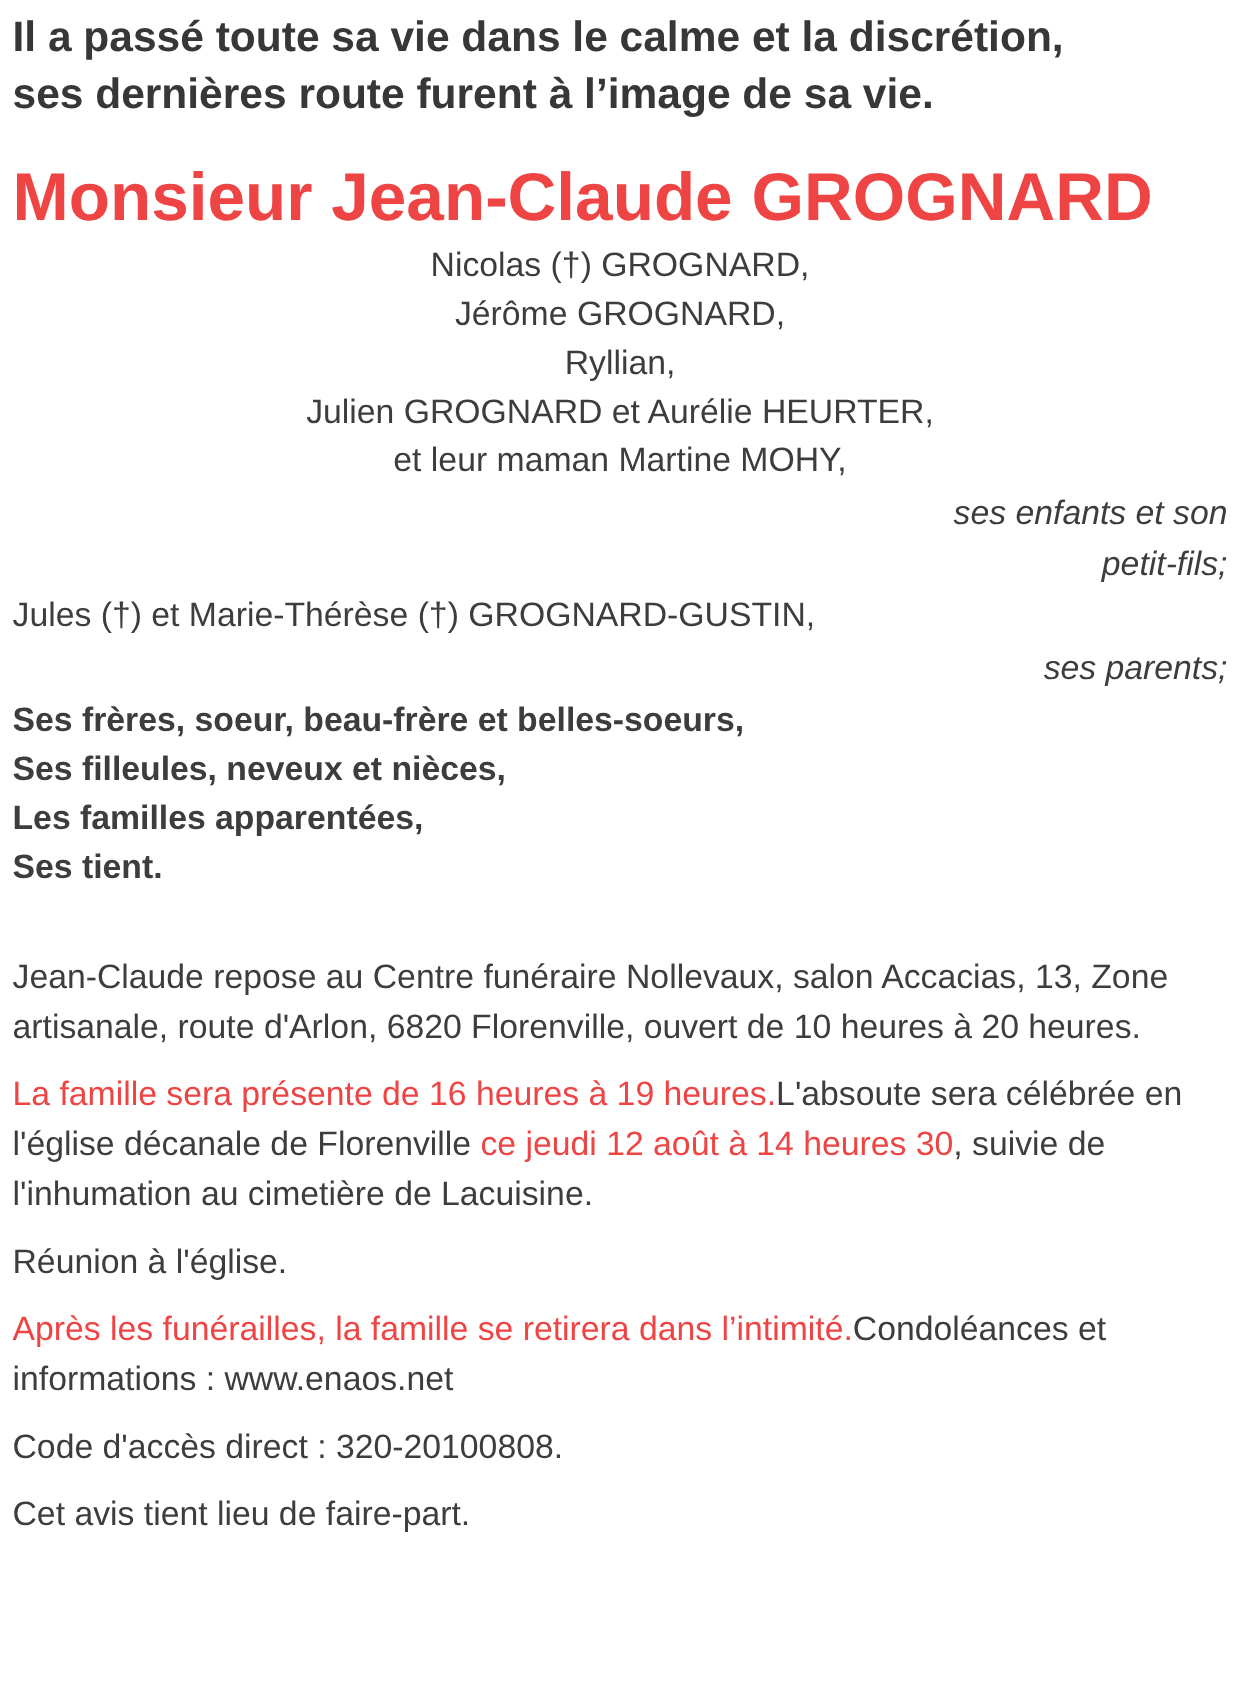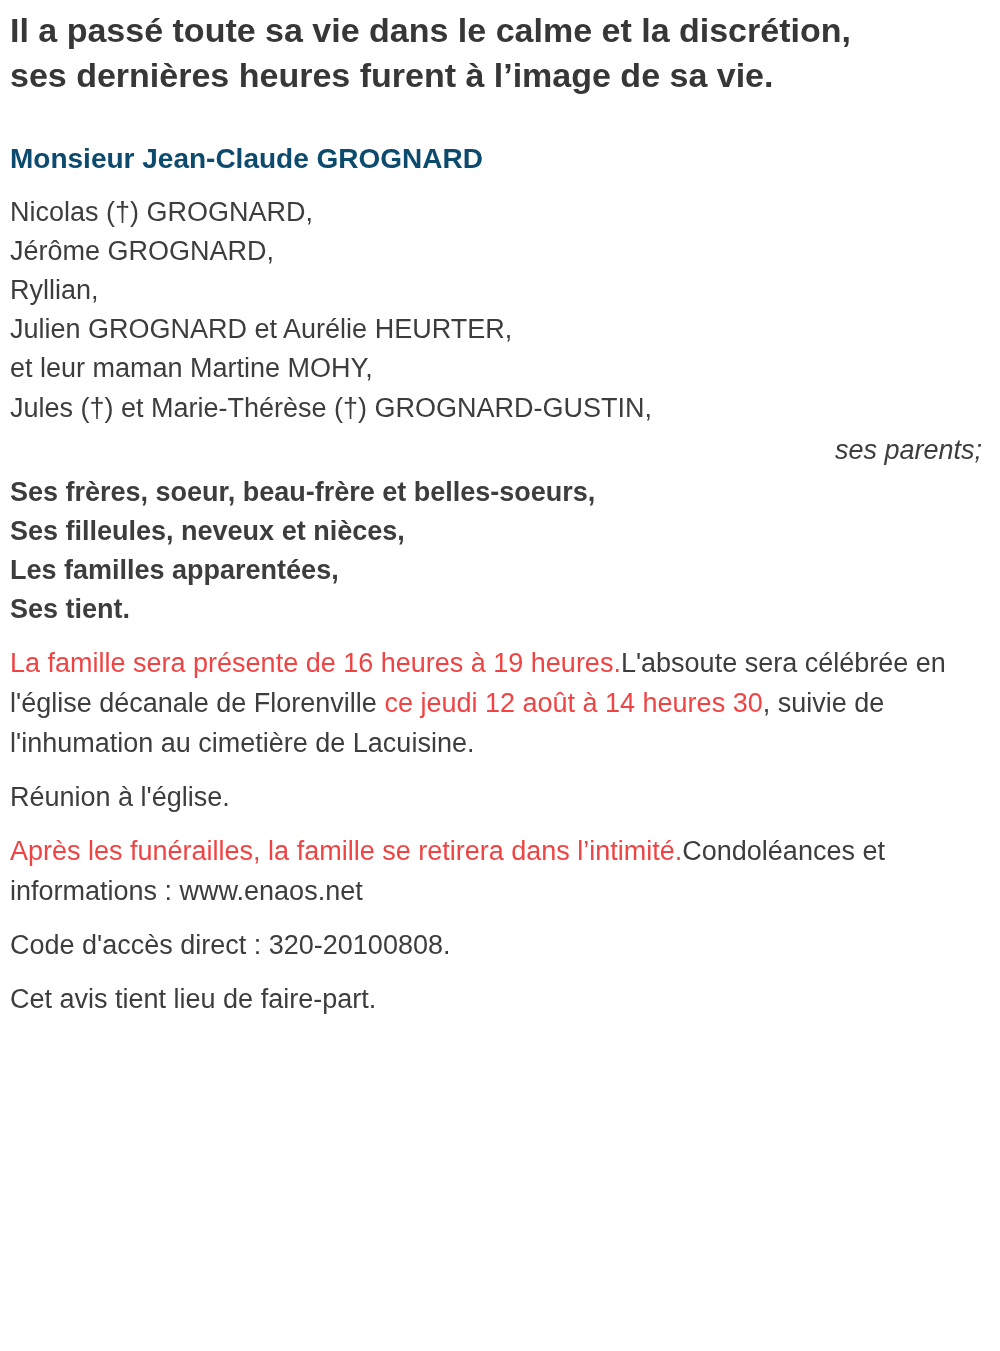--- a/index.html
+++ b/index.html
@@ -20,30 +20,30 @@
   }
   .intro {
     margin: 0;
     font-weight: bold;
     color: #373737;
     font-size: 34px;
     line-height: 45px;
   }
   .title {
     margin: 36px 0 0 0;
-    font-size: 28px;
+    font-size: 54px;
     line-height: 49px;
     font-weight: bold;
-    color: #0c4a6e;
+    color: #ef4444;
   }
   p { margin: 0; }
   .para { margin-top: 14px; }
   .first-para { margin-top: 42px; }
   .tight { margin-top: 12px; }
-  .family-block { margin-top: 10px; }
+  .family-block { margin-top: 10px; text-align: center; }
   .family-block div { line-height: 39px; }
   .relation {
     text-align: right;
     font-style: italic;
     line-height: 41px;
     margin-top: 2px;
   }
   .relation-inner {
     display: inline-block;
     max-width: 250px;
@@ -53,49 +53,53 @@
   b, .bold { font-weight: normal; color: #ef4444; }
   .others-block div { line-height: 39px; }
 </style>
 </head>
 <body>
 
 <div class="page">
 
   <p class="intro">
     <span>Il a passé toute sa vie dans le calme et la discrétion,</span><br>
-    <span>ses dernières heures furent à l’image de sa vie.</span>
+    <span>ses dernières route furent à l’image de sa vie.</span>
   </p>
 
   <h1 class="title">Monsieur Jean-Claude GROGNARD</h1>
 
 
 
   <div class="family-block">
     <div>Nicolas (†) GROGNARD,</div>
     <div>Jérôme GROGNARD,</div>
     <div>Ryllian,</div>
     <div>Julien GROGNARD et Aurélie HEURTER,</div>
     <div>et leur maman Martine MOHY,</div>
   </div>
 
+  <div class="relation">
+    <span class="relation-inner">ses enfants et son petit-fils;</span>
+  </div>
 
   <p>Jules (†) et Marie-Thérèse (†) GROGNARD-GUSTIN,</p>
 
   <div class="relation">
     <span class="relation-inner">ses parents;</span>
   </div>
 
   <div class="others-block" style="margin-top:2px;font-weight:bold;">
     <div>Ses frères, soeur, beau-frère et belles-soeurs,</div>
     <div>Ses filleules, neveux et nièces,</div>
     <div>Les familles apparentées,</div>
     <div>Ses tient.</div>
   </div>
 
+  <p class="section-gap">Jean-Claude repose au Centre funéraire Nollevaux, salon Accacias, 13, Zone artisanale, route d'Arlon, 6820 Florenville, ouvert de 10 heures à 20 heures.</p>
 
   <p class="para">
     <b>La famille sera présente de 16 heures à 19 heures.</b><span>L'absoute sera célébrée en l'église décanale de Florenville </span><b>ce jeudi 12 août à 14 heures 30</b><span>, suivie de l'inhumation au cimetière de Lacuisine.</span>
   </p>
 
   <p class="para">Réunion à l'église.</p>
 
   <p class="para">
     <b>Après les funérailles, la famille se retirera dans l’intimité.</b><span>Condoléances et informations : www.enaos.net</span>
   </p>

